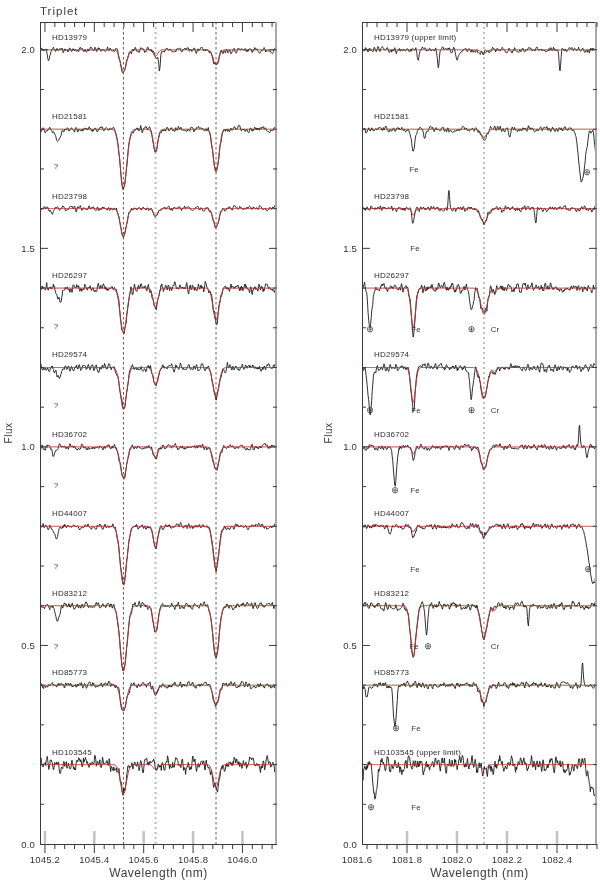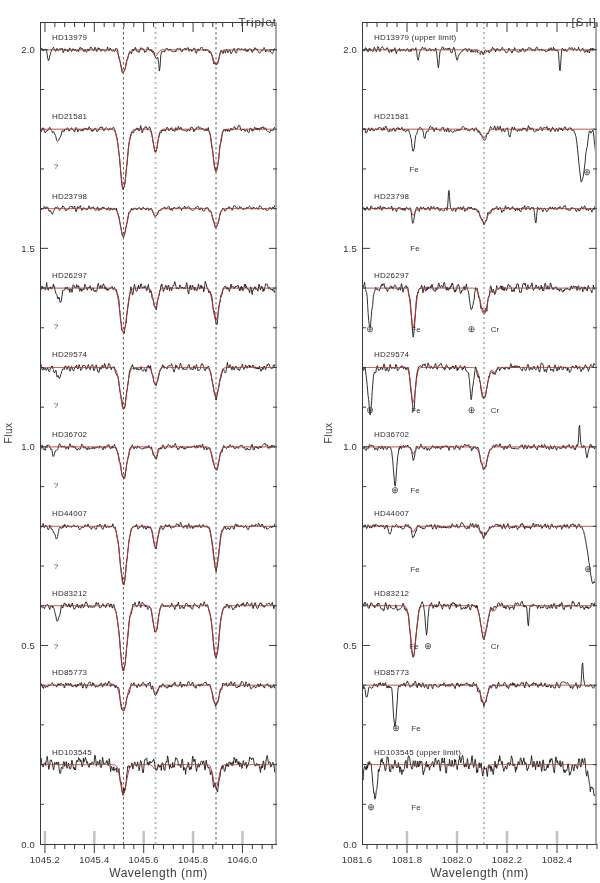--- a/index.html
+++ b/index.html
@@ -1,20 +1,20 @@
 <!DOCTYPE html>
 <html><head>
 <meta charset="utf-8">
 <style>
   html,body{margin:0;padding:0;background:#ffffff;}
   .fig{position:relative;width:600px;height:883px;background:#ffffff;
        font-family:"Liberation Sans",sans-serif;overflow:hidden;}
   .fig svg{position:absolute;left:0;top:0;}
-  .ptitle{position:absolute;top:16px;height:15px;font-size:11.5px;letter-spacing:1px;
-          color:#3d3d3d;text-align:right;}
+  .ptitle{position:absolute;top:5px;height:15px;font-size:11.5px;letter-spacing:1px;
+          color:#3d3d3d;text-align:left;}
   .xlab{position:absolute;top:866px;height:14px;font-size:12px;letter-spacing:.5px;
         color:#3d3d3d;text-align:center;}
   .ylab{position:absolute;width:60px;height:14px;font-size:10px;letter-spacing:.5px;
         color:#3d3d3d;text-align:center;transform:rotate(-90deg);}
 </style>
 </head>
 <body>
 
 <div class="fig">
   <svg id="plot" width="600" height="883">
@@ -425,20 +425,19 @@
           <text x="357" y="847.5" font-size="9.5" font-family="&quot;Liberation Sans&quot;,sans-serif" text-anchor="end" fill="#333333" letter-spacing="0.2">0.0</text>
           <text x="357" y="648.9492753623188" font-size="9.5" font-family="&quot;Liberation Sans&quot;,sans-serif" text-anchor="end" fill="#333333" letter-spacing="0.2">0.5</text>
           <text x="357" y="450.39855072463763" font-size="9.5" font-family="&quot;Liberation Sans&quot;,sans-serif" text-anchor="end" fill="#333333" letter-spacing="0.2">1.0</text>
           <text x="357" y="251.8478260869565" font-size="9.5" font-family="&quot;Liberation Sans&quot;,sans-serif" text-anchor="end" fill="#333333" letter-spacing="0.2">1.5</text>
           <text x="357" y="53.29710144927526" font-size="9.5" font-family="&quot;Liberation Sans&quot;,sans-serif" text-anchor="end" fill="#333333" letter-spacing="0.2">2.0</text>
         </g>
       </g>
     </svg>
 
   <div class="ptitle" style="left:40px;width:237px;">Triplet</div>
-  <div class="ptitle" style="left:362px;width:235px;">[S I]</div>
 
   <div class="xlab" style="left:40px;width:237px;">Wavelength (nm)</div>
   <div class="xlab" style="left:362px;width:235px;">Wavelength (nm)</div>
 
   <div class="ylab" style="left:-20px;top:426px;">Flux</div>
   <div class="ylab" style="left:300px;top:426px;">Flux</div>
 </div>
 
 </body></html>

